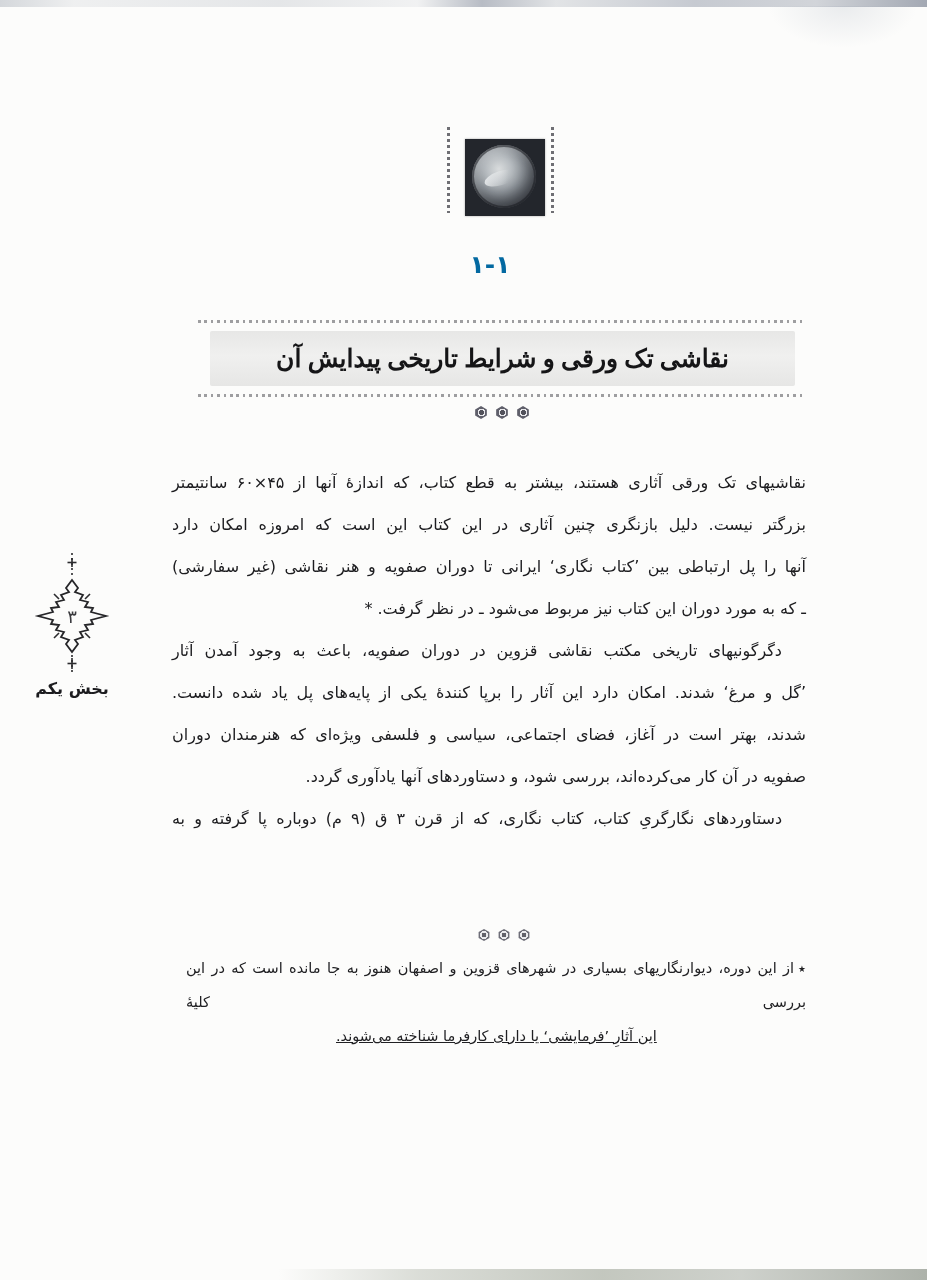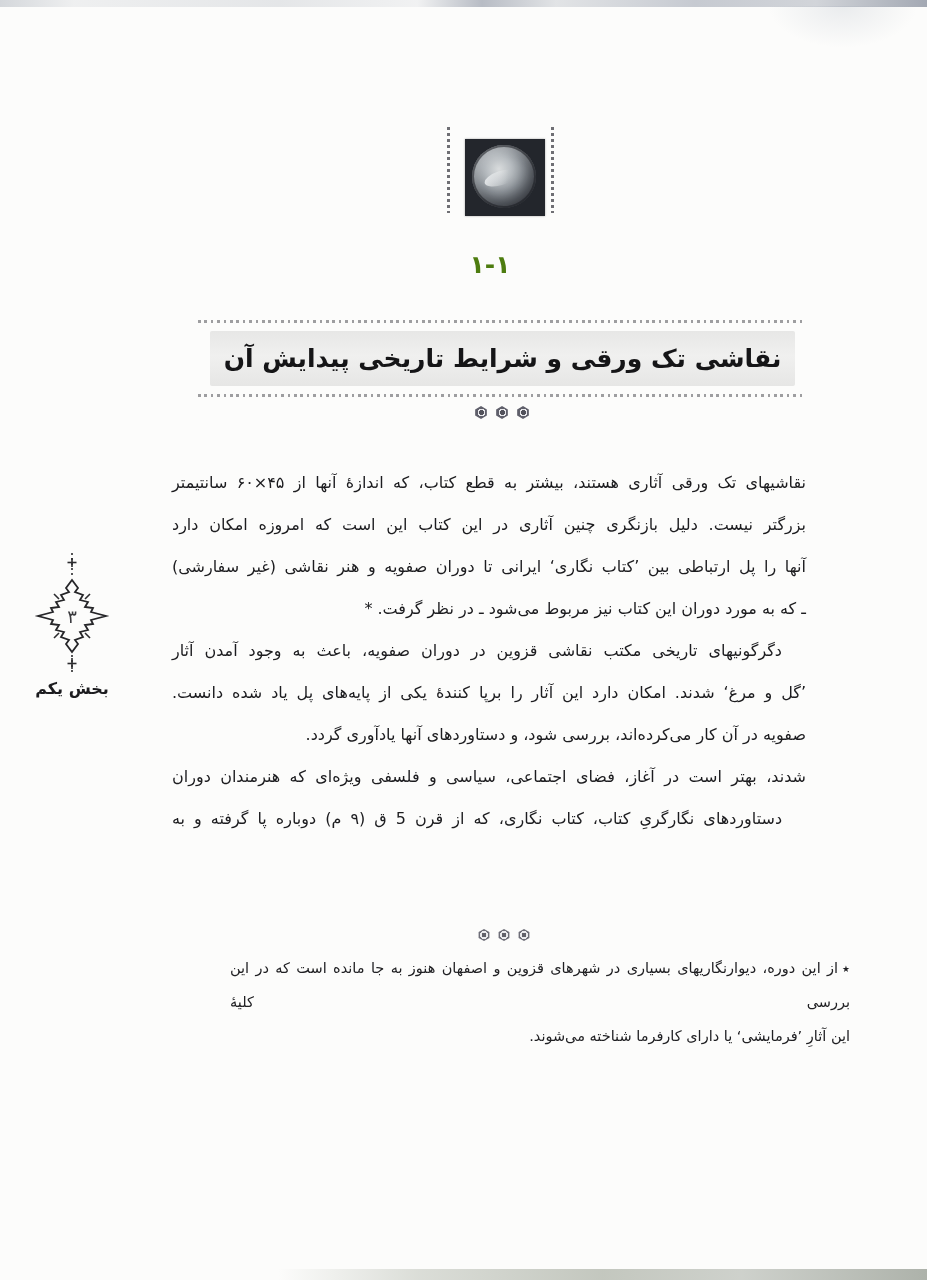--- a/index.html
+++ b/index.html
@@ -56,40 +56,40 @@
   }
   .coin::after{
     content:"";position:absolute;left:12px;top:26px;width:34px;height:14px;border-radius:50%;
     background:linear-gradient(115deg, rgba(245,247,248,0.85), rgba(245,247,248,0) 70%);
     transform:rotate(-18deg);
   }
 
   
   .section-number{
     position:absolute;left:400px;top:250px;width:180px;
-    text-align:center;font-size:25px;font-weight:bold;color:#4d7c0f;
+    text-align:center;font-size:25px;font-weight:bold;color:#0369a1;
     letter-spacing:1px;
   }
 
   
   .rule-dotted{
     position:absolute;height:3px;left:198px;width:608px;
     background-image:repeating-linear-gradient(to right,#8d8d90 0 2.6px, transparent 2.6px 6.4px);
     opacity:0.85;
   }
   .rule-top{top:320px;}
   .rule-bottom{top:394px;}
   .title-band{
     position:absolute;left:210px;top:331px;width:585px;height:55px;
     background:linear-gradient(180deg,#e7e7e6 0%,#f0f0ef 45%,#e6e6e5 100%);
     border-radius:2px;
   }
   .title-band .title-text{
     display:block;width:100%;height:55px;line-height:55px;
-    text-align:center;font-size:25px;font-weight:bold;color:#151517;
+    text-align:center;font-size:25px;font-weight:bold;color:#151517;font-family:Liberation Serif, serif;
   }
 
   
   .ornament-row{
     position:absolute;display:flex;gap:8px;justify-content:center;
   }
   .ornament-row.row1{left:452px;top:406px;width:100px;}
   .ornament-row.row2{left:454px;top:929px;width:100px;}
   .rosette{
     width:13px;height:13px;display:inline-block;
@@ -117,28 +117,28 @@
   .medallion{position:absolute;left:24px;top:550px;width:96px;height:128px;}
   .part-label{
     position:absolute;left:14px;top:679px;width:116px;
     direction:rtl;text-align:center;
     font-size:16px;font-weight:bold;color:#1c1c1f;
   }
 
   
   .footnote{
     position:absolute;left:186px;top:951px;width:620px;
-    direction:rtl;font-size:14.5px;color:#202023;margin-left:44px;
+    direction:rtl;font-size:14.5px;color:#202023;
   }
   .fline1{
     line-height:34px;text-align:justify;text-align-last:justify;
   }
   .fline1 .fn-marker{font-weight:bold;padding-left:4px;}
   .fline2{
-    line-height:34px;text-align:right;margin-left:150px;white-space:nowrap;
+    line-height:34px;text-align:left;margin-left:150px;white-space:nowrap;text-decoration:underline;
   }
 </style>
 </head>
 <body>
 
 <div id="page">
 
   <div class="scan-top"></div>
   <div class="scan-top-smudge"></div>
 
@@ -162,23 +162,23 @@
     <span class="rosette"></span>
   </div>
 
   <div class="body-text">
     <div class="bline">نقاشیهای تک ورقی آثاری هستند، بیشتر به قطع کتاب، که اندازهٔ آنها از ۴۵×۶۰ سانتیمتر</div>
     <div class="bline">بزرگتر نیست. دلیل بازنگری چنین آثاری در این کتاب این است که امروزه امکان دارد</div>
     <div class="bline">آنها را پل ارتباطی بین ’کتاب نگاری‘ ایرانی تا دوران صفویه و هنر نقاشی (غیر سفارشی)</div>
     <div class="bline end">ـ که به مورد دوران این کتاب نیز مربوط می‌شود ـ در نظر گرفت. *</div>
     <div class="bline indent">دگرگونیهای تاریخی مکتب نقاشی قزوین در دوران صفویه، باعث به وجود آمدن آثار</div>
     <div class="bline">’گل و مرغ‘ شدند. امکان دارد این آثار را برپا کنندهٔ یکی از پایه‌های پل یاد شده دانست.</div>
+    <div class="bline">شدند، بهتر است در آغاز، فضای اجتماعی، سیاسی و فلسفی ویژه‌ای که هنرمندان دوران</div>
     <div class="bline end">صفویه در آن کار می‌کرده‌اند، بررسی شود، و دستاوردهای آنها یادآوری گردد.</div>
-    <div class="bline">شدند، بهتر است در آغاز، فضای اجتماعی، سیاسی و فلسفی ویژه‌ای که هنرمندان دوران</div>
-    <div class="bline indent">دستاوردهای نگارگریِ کتاب، کتاب نگاری، که از قرن 5 ق (۹ م) دوباره پا گرفته و به</div>
+    <div class="bline indent">دستاوردهای نگارگریِ کتاب، کتاب نگاری، که از قرن ۳ ق (۹ م) دوباره پا گرفته و به</div>
   </div>
 
   <svg class="medallion" viewBox="0 0 96 128" xmlns="http://www.w3.org/2000/svg">
     <g stroke="#2b2b2e" fill="none" stroke-width="1.6">
       <line x1="48" y1="3" x2="48" y2="28" stroke-dasharray="2 3"></line>
       <line x1="48" y1="8" x2="48" y2="17"></line>
       <line x1="43.5" y1="12.5" x2="52.5" y2="12.5"></line>
       <line x1="48" y1="100" x2="48" y2="125" stroke-dasharray="2 3"></line>
       <line x1="48" y1="108" x2="48" y2="119"></line>
       <line x1="43.5" y1="113.5" x2="52.5" y2="113.5"></line>

